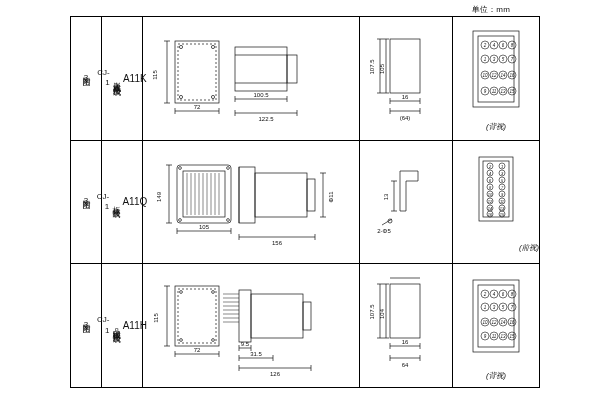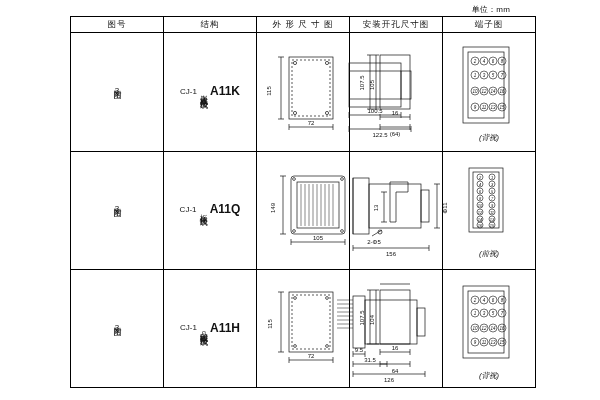--- a/index.html
+++ b/index.html
@@ -11,41 +11,34 @@
   th.hdr{font-weight:normal;font-size:8.5px;height:15px;letter-spacing:1px;}
   td.colnum{width:30px;font-size:8.5px;line-height:1.35;}
   td.colstruct{width:40px;font-size:8px;line-height:1.3;}
   td.coloutline{width:216px;position:relative;}
   td.colmount{width:92px;position:relative;}
   td.colterm{width:86px;position:relative;font-style:italic;}
   .rowcell{height:116px;}
   .vtext{display:inline-block;writing-mode:vertical-rl;text-orientation:upright;letter-spacing:1px;line-height:1.15;font-size:8px;}
   .struct-inner{display:flex;flex-direction:row;align-items:center;justify-content:center;gap:2px;height:100%;text-align:right;}
   .struct-top{font-size:8px;}
-  .struct-bot{font-size:12px;font-weight:bold;}
+  .struct-bot{font-size:10px;}
   .cap{font-size:7.5px;}
   svg{display:block;}
   .wrap{position:absolute;left:0;top:0;width:100%;height:100%;}
 </style>
 </head>
 <body>
 
 <div class="page">
 
   <div class="unit">单位：mm</div>
 
   <table class="main">
     <tbody>
-        <tr>
-      <th class="hdr colnum">图号</th>
-      <th class="hdr colstruct">结构</th>
-      <th class="hdr coloutline">外 形 尺 寸 图</th>
-      <th class="hdr colmount">安装开孔尺寸图</th>
-      <th class="hdr colterm">端子图</th>
-    </tr>
 
     <tr class="rowcell">
       <td class="colnum">
         <span class="vtext">附图3</span>
       </td>
       <td class="colstruct">
         <div class="struct-inner">
           <span class="struct-top">CJ-1</span>
           <span class="vtext">嵌入式板后接线</span>
           <span class="struct-bot">A11K</span>
@@ -283,21 +276,21 @@
               <text x="37" y="54.5">10</text>
                   <text x="49" y="54.5">9</text>
               <text x="37" y="61.5">12</text>
                   <text x="49" y="61.5">11</text>
               <text x="37" y="68.5">14</text>
                   <text x="49" y="68.5">13</text>
               <text x="37" y="74.5">16</text>
                   <text x="49" y="74.5">15</text>
             </g>
           </svg>
-          <div class="cap" style="position:absolute;left:0;right:0;bottom:10px;text-align:center;">(前视)</div>
+          <div class="cap" style="position:absolute;left:0;right:0;bottom:10px;text-align:right;">(前视)</div>
         </div>
       </td>
     </tr>
 
     <tr class="rowcell">
       <td class="colnum">
         <span class="vtext">附图3</span>
       </td>
       <td class="colstruct">
         <div class="struct-inner">

